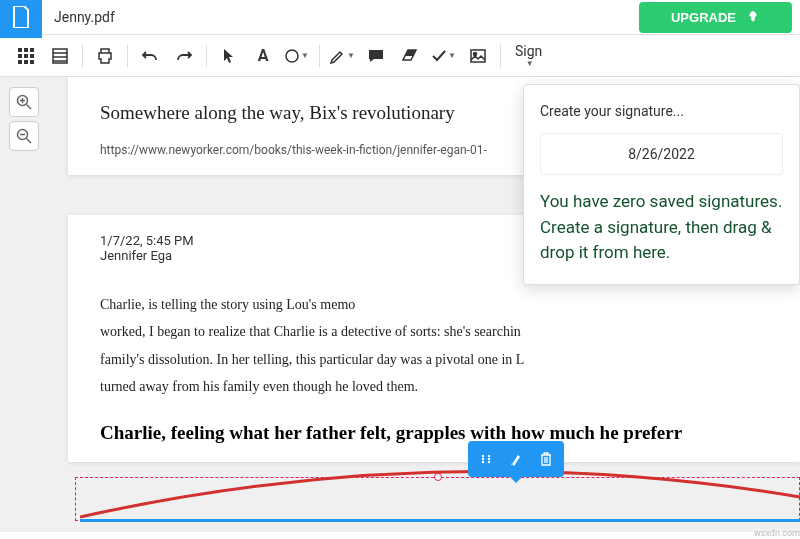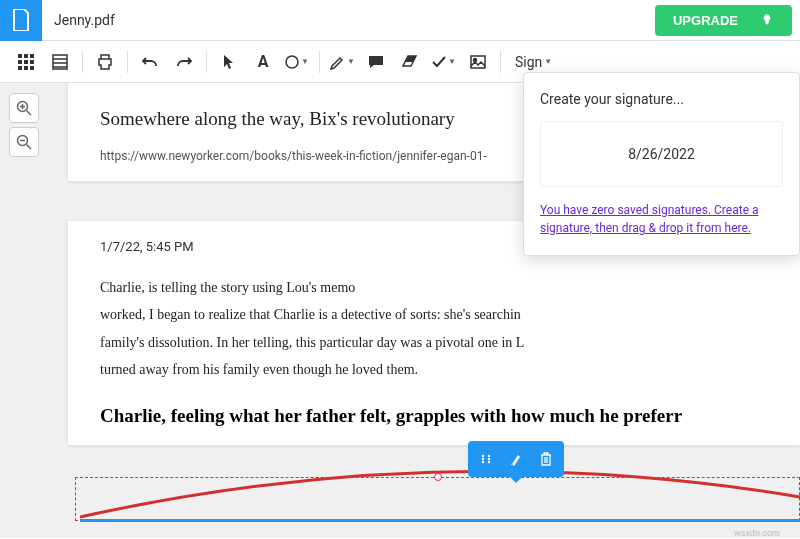--- a/index.html
+++ b/index.html
@@ -1,51 +1,51 @@
 <!DOCTYPE html>
 <html><head>
 <meta charset="utf-8">
 <style>
   * { box-sizing: border-box; margin: 0; padding: 0; }
   body { font-family: -apple-system, BlinkMacSystemFont, "Segoe UI", Roboto, Arial, sans-serif; background: #fff; width: 800px; height: 539px; overflow: hidden; position: relative; }
-  .header { display: flex; align-items: center; height: 41px; border-bottom: 1px solid #e0e0e0; padding: 0 8px 0 0; }
+  .header { display: flex; align-items: center; height: 35px; border-bottom: 1px solid #e0e0e0; padding: 0 8px 0 0; }
   .logo { width: 42px; height: 42px; background: #2196f3; display: flex; align-items: center; justify-content: center; color: #fff; font-weight: bold; font-size: 20px; }
   .filename { margin-left: 12px; font-size: 14px; color: #333; }
   .spacer { flex: 1; }
-  .upgrade-btn { background: #2ecc71; color: #fff; border: none; padding: 8px 18px; border-radius: 4px; font-weight: bold; font-size: 13px; display: flex; align-items: center; gap: 22px; cursor: pointer; }
+  .upgrade-btn { background: #2ecc71; color: #fff; border: none; padding: 8px 32px; border-radius: 4px; font-weight: bold; font-size: 13px; display: flex; align-items: center; gap: 10px; cursor: pointer; }
   .toolbar { display: flex; align-items: center; height: 42px; border-bottom: 1px solid #e0e0e0; padding: 0 10px; gap: 2px; position: relative; }
   .tb-btn { width: 32px; height: 32px; display: flex; align-items: center; justify-content: center; cursor: pointer; border-radius: 3px; color: #333; position: relative; }
   .tb-sep { width: 1px; height: 22px; background: #ddd; margin: 0 4px; }
   .tb-dropdown { display: flex; align-items: center; }
   .caret { font-size: 8px; margin-left: 2px; color: #666; }
-  .sign-btn { padding: 0 8px; width: auto; font-size: 14px; color: #333; }
-  .sign-menu { position: absolute; top: 72px; left: 523px; width: 277px; background: #fff; border: 1px solid #ddd; border-radius: 4px; box-shadow: 0 4px 16px rgba(0,0,0,0.15); z-index: 100; padding: 8px 0; }
+  .sign-btn { padding: 0 8px; width: auto; font-size: 14px; color: #333; flex-direction: column; }
+  .sign-menu { position: absolute; top: 84px; left: 523px; width: 277px; background: #fff; border: 1px solid #ddd; border-radius: 4px; box-shadow: 0 4px 16px rgba(0,0,0,0.15); z-index: 100; padding: 8px 0; }
   .sign-item { padding: 10px 16px; font-size: 14px; color: #333; cursor: pointer; }
   .sign-header { padding: 12px 16px 6px; font-size: 11px; color: #999; font-weight: 600; letter-spacing: 0.5px; }
-  .date-box { margin: 4px 16px 10px; border: 1px solid #eee; padding: 24px; text-align: center; font-size: 14px; color: #333; border-radius: 4px; }
-  .sign-note { padding: 4px 16px 10px; font-size: 12px; color: #6d28d9; line-height: 1.5; text-decoration: underline; }
+  .date-box { margin: 4px 16px 10px; border: 1px solid #eee; padding: 12px; text-align: center; font-size: 14px; color: #333; border-radius: 4px; }
+  .sign-note { padding: 4px 16px 10px; font-size: 17px; color: #14532d; line-height: 1.5; }
   .content-area { position: relative; display: flex; height: calc(539px - 84px); background: #f0f0f0; }
   .zoom-controls { width: 48px; padding-top: 10px; display: flex; flex-direction: column; align-items: center; gap: 4px; }
   .zoom-btn { width: 30px; height: 30px; border: 1px solid #ccc; border-radius: 4px; background: #fff; display: flex; align-items: center; justify-content: center; cursor: pointer; color: #666; }
   .page-wrap { flex: 1; padding: 0 0 12px 0; overflow: hidden; }
   .page1 { background: #fff; margin: 0 0 40px 20px; padding: 18px 32px; box-shadow: 0 1px 4px rgba(0,0,0,0.1); }
   .page1 .txt { font-family: Georgia, serif; font-size: 19px; color: #222; line-height: 1.9; }
   .url { font-size: 12px; color: #555; margin-top: 12px; }
   .page2 { background: #fff; margin: 0 0 0 20px; padding: 18px 0 18px 32px; box-shadow: 0 1px 4px rgba(0,0,0,0.1); position: relative; }
-  .page-meta { display: flex; justify-content: space-between; font-size: 13px; color: #333; padding-right: 32px; margin-bottom: 20px; }
+  .page-meta { display: flex; justify-content: space-between; font-size: 13px; color: #333; padding-right: 32px; margin-bottom: 28px; flex-direction: column; }
   .body-txt { font-family: Georgia, serif; font-size: 14px; color: #222; line-height: 1.95; white-space: pre-wrap; }
   .bold-line { font-family: Georgia, serif; font-size: 19px; font-weight: bold; color: #000; margin-top: 22px; position: relative; }
   .selection-box { position: absolute; border: 1px dashed #e91e63; left: 75px; top: 477px; width: 725px; height: 44px; pointer-events: none; }
   .sel-handle { position: absolute; width: 8px; height: 8px; background: #fff; border: 1px solid #e91e63; border-radius: 50%; left: 50%; top: -5px; transform: translateX(-50%); }
   .arc-red { position: absolute; left: 80px; top: 462px; width: 720px; height: 60px; pointer-events: none; }
   .blue-line { position: absolute; left: 80px; top: 519px; width: 720px; height: 3px; background: #2196f3; }
   .float-toolbar { position: absolute; left: 468px; top: 441px; background: #2196f3; border-radius: 4px; display: flex; align-items: center; padding: 6px 4px; gap: 2px; z-index: 50; }
   .float-toolbar::after { content: ''; position: absolute; bottom: -6px; left: 50%; transform: translateX(-50%); border: 6px solid transparent; border-top-color: #2196f3; border-bottom: none; }
   .ft-btn { width: 28px; height: 24px; display: flex; align-items: center; justify-content: center; color: #fff; cursor: pointer; border-radius: 3px; }
-  .watermark { position: absolute; bottom: 1px; right: 20px; font-size: 9px; color: #bbb; }
+  .watermark { position: absolute; bottom: 1px; right: 0; font-size: 9px; color: #bbb; }
 </style>
 </head>
 <body>
 
 <div class="header">
   <div class="logo">
     <svg width="20" height="22" viewBox="0 0 20 22">
         <path d="M3 0 h10 l4 4 v18 h-14 z M3 0 v22" fill="none" stroke="#fff" stroke-width="2"></path>
       </svg>
   </div>

